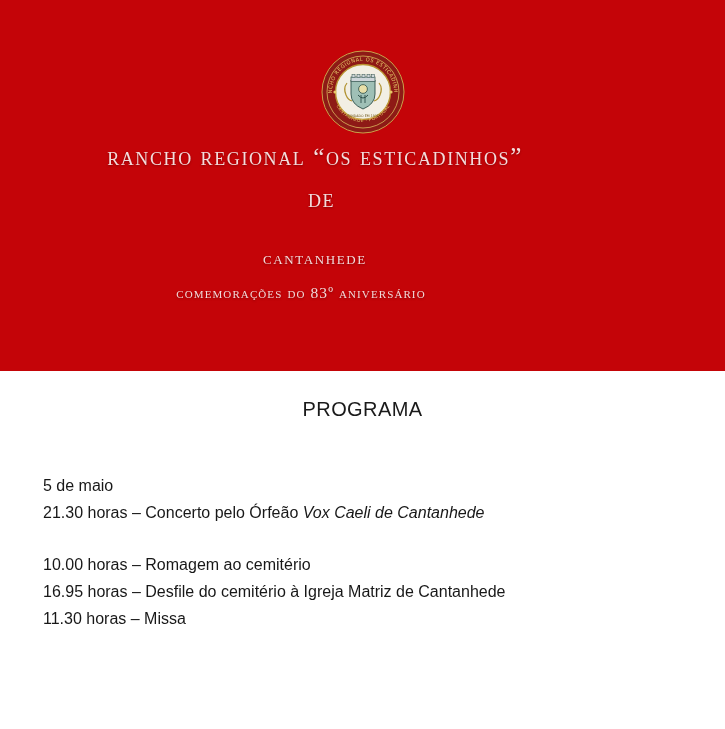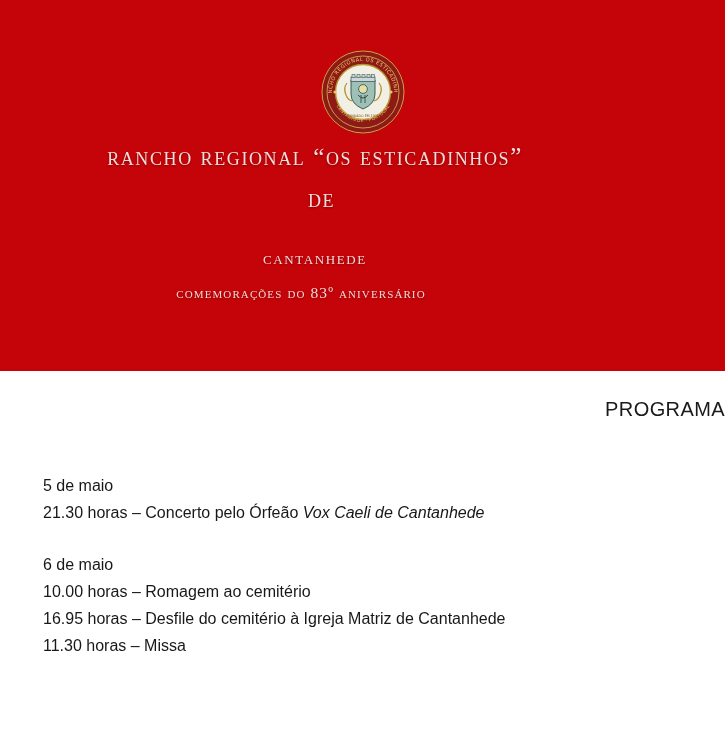--- a/index.html
+++ b/index.html
@@ -102,21 +102,21 @@
     width: 725px;
     height: 358px;
     background: #ffffff;
   }
 
   .programa-heading {
     position: absolute;
     left: 0;
     top: 27px;
     width: 725px;
-    text-align: right;
+    text-align: center;
     font-size: 20px;
     color: #1a1a1a;
     letter-spacing: 0.4px;
     font-family: "Liberation Sans", sans-serif;
   }
 
   .schedule {
     position: absolute;
     left: 31px;
     top: 89px;
@@ -195,20 +195,19 @@
 <div class="body-area">
 
   <div class="programa-heading">PROGRAMA</div>
 
   <div class="schedule" id="schedule-root">
       <div class="day-group">
         <div class="schedule-line">5 de maio</div>
         <div class="schedule-line"><span>21.30 horas – Concerto pelo Órfeão </span><span class="em">Vox Caeli de Cantanhede</span></div>
       </div>
       <div class="day-group">
-        <div class="schedule-line">6 de maio</div>
         <div class="schedule-line"><span>10.00 horas – Romagem ao cemitério</span></div>
         <div class="schedule-line"><span>16.95 horas – Desfile do cemitério à Igreja Matriz de Cantanhede</span></div>
         <div class="schedule-line"><span>11.30 horas – Missa</span></div>
       </div>
     </div>
 
 </div>
 
 </body></html>

